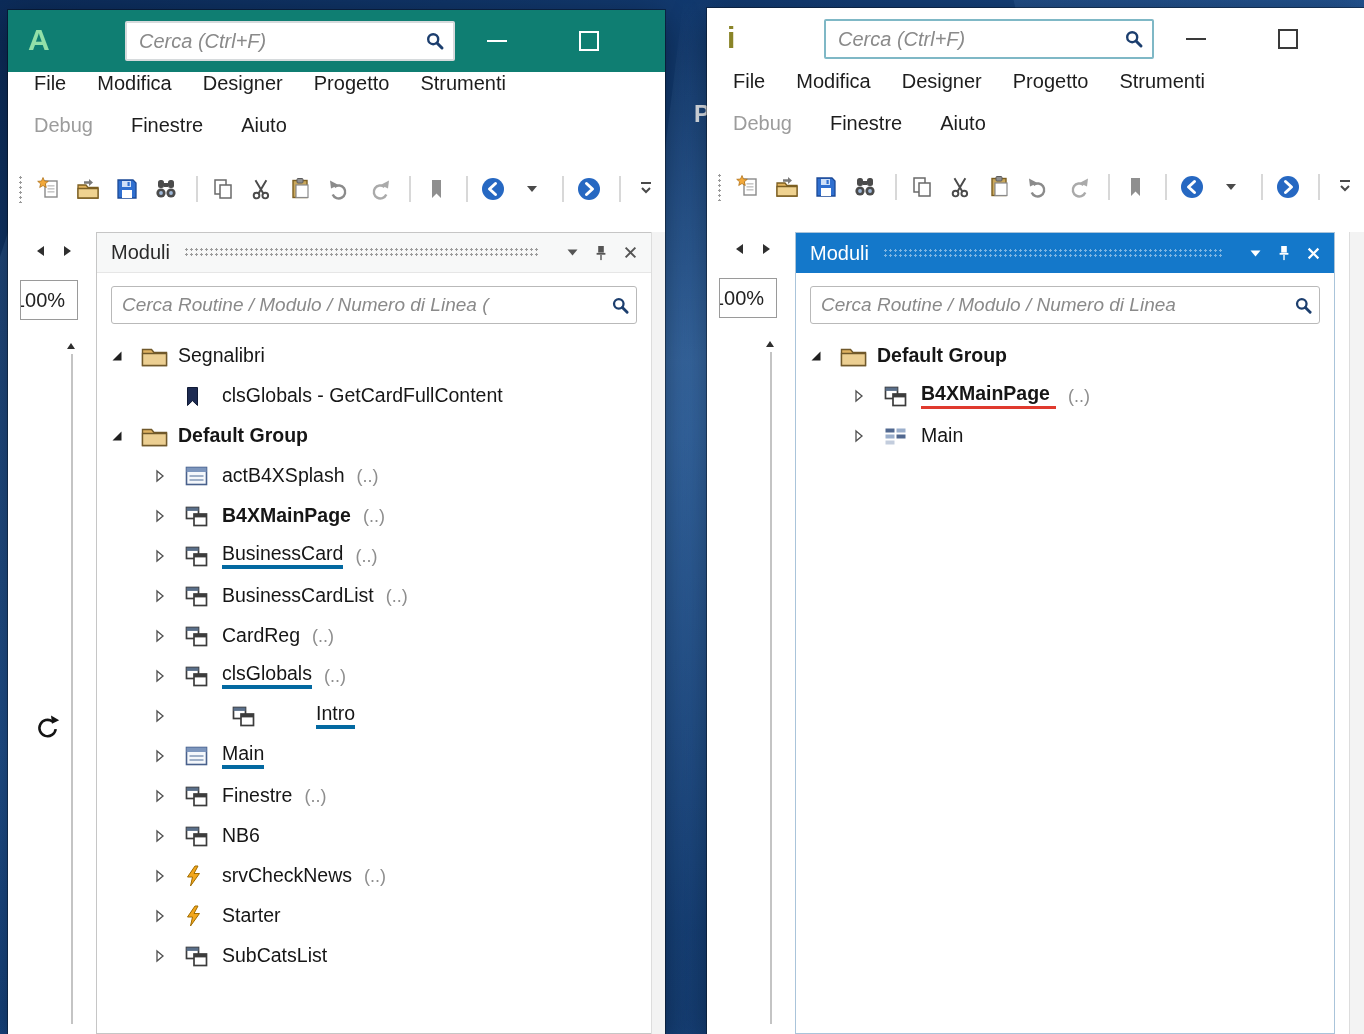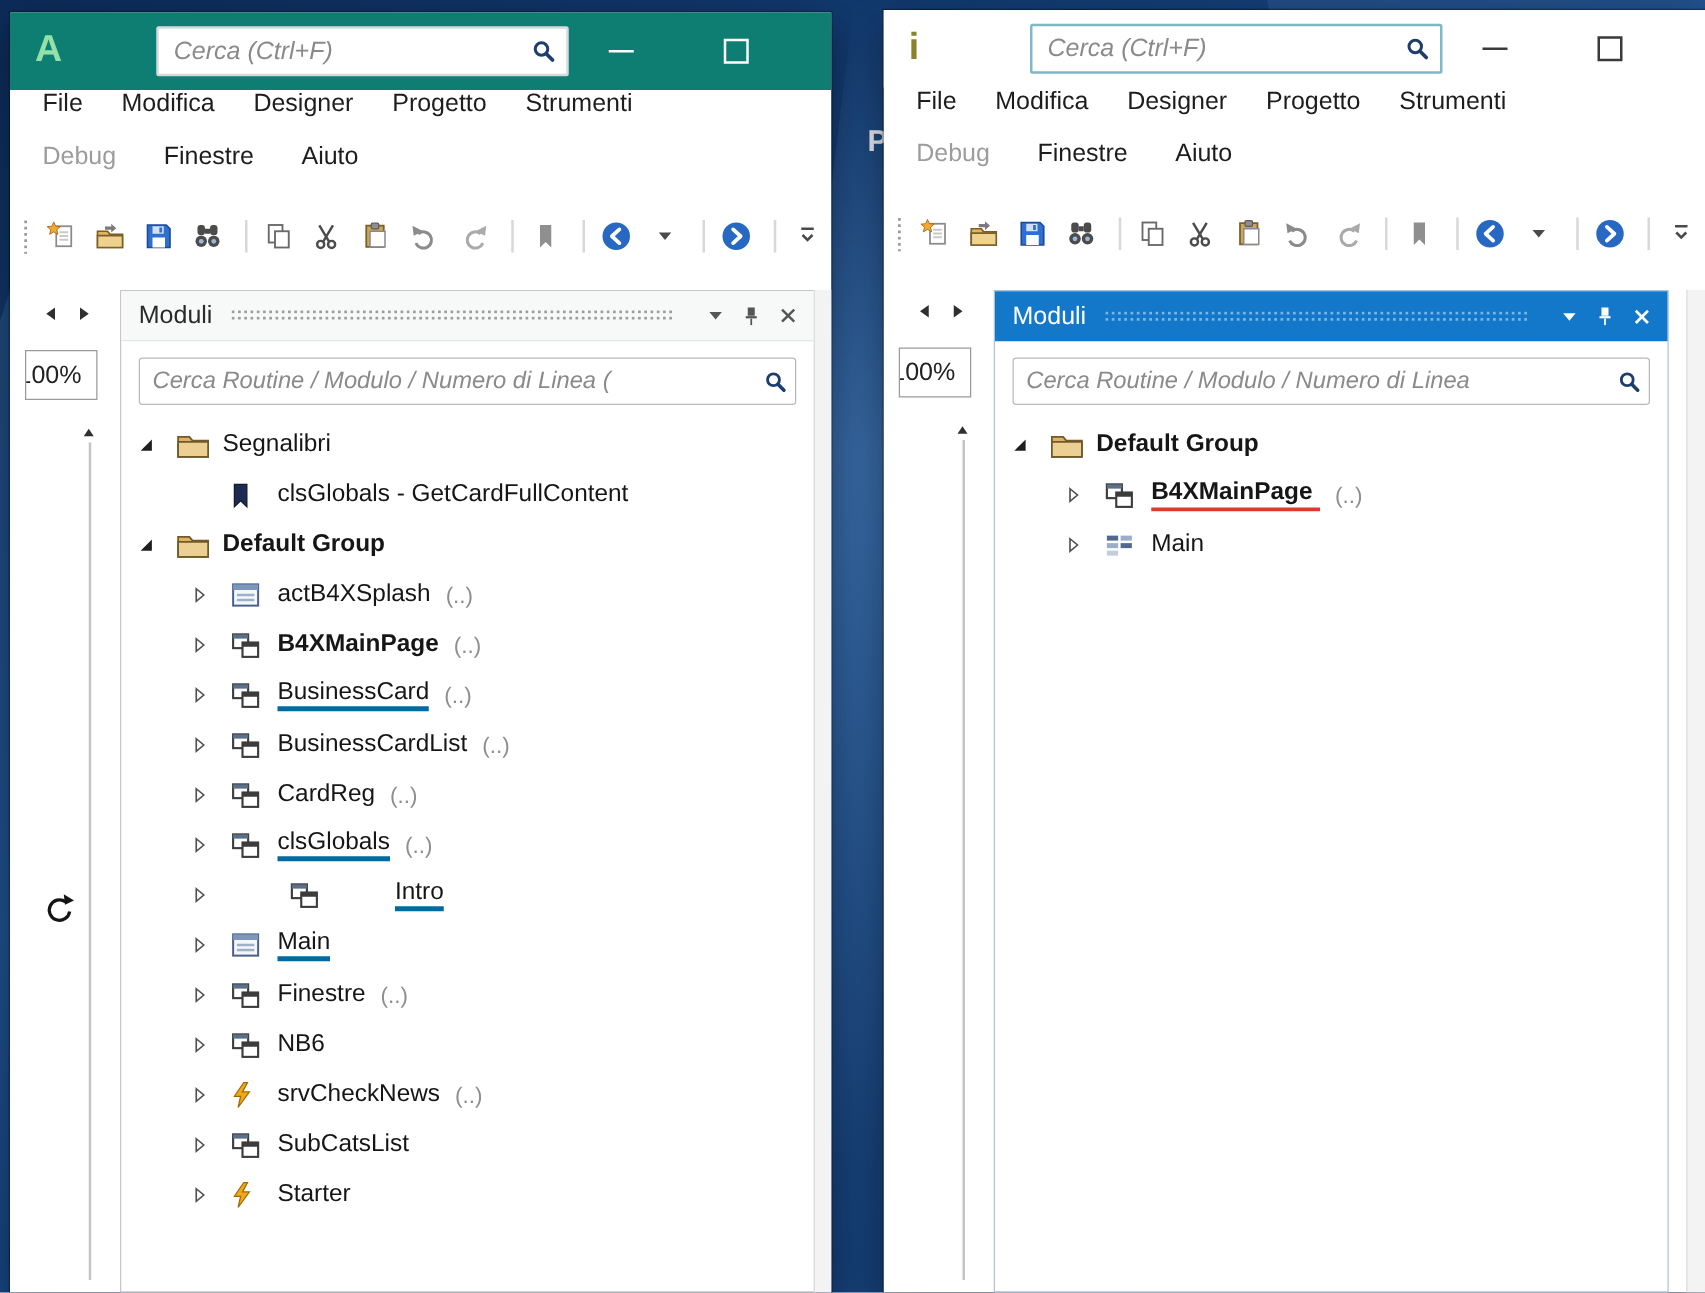--- a/index.html
+++ b/index.html
@@ -532,42 +532,42 @@
           </span>
           <span class="t-label" data-name="module-label">srvCheckNews</span>
           <span class="t-suffix" data-name="module-suffix">(..)</span>
         </div>
         <div class="tree-row" data-name="tree-item" style="padding-left: 58px;">
           <span class="twisty" data-name="expand-arrow-icon">
             <svg width="10" height="14" viewBox="0 0 10 14">
               <polygon points="2,2 8,7 2,12" fill="#fff" stroke="#4f4f4f" stroke-width="1.3"></polygon>
             </svg>
           </span>
-          <span class="t-icon" data-name="class-icon">
-            <svg width="23" height="21" viewBox="0 0 23 21">
-              <rect x="1.5" y="1.5" width="12" height="11" fill="#fff" stroke="#3c3c3c" stroke-width="1.7"></rect>
-              <rect x="1.5" y="1.5" width="12" height="3.4" fill="#5a6f8a"></rect>
-              <rect x="9" y="8" width="12.5" height="11.5" fill="#fff" stroke="#3c3c3c" stroke-width="1.7"></rect>
-              <rect x="9" y="8" width="12.5" height="3.4" fill="#3c3c3c"></rect>
-            </svg>
-          </span>
-          <span class="t-label" data-name="module-label">SubCatsList</span>
-        </div>
-        <div class="tree-row" data-name="tree-item" style="padding-left: 58px;">
-          <span class="twisty" data-name="expand-arrow-icon">
-            <svg width="10" height="14" viewBox="0 0 10 14">
-              <polygon points="2,2 8,7 2,12" fill="#fff" stroke="#4f4f4f" stroke-width="1.3"></polygon>
-            </svg>
-          </span>
           <span class="t-icon" data-name="service-icon">
             <svg width="17" height="22" viewBox="0 0 17 22">
               <polygon points="10,1 2.5,12 7.5,12 5.5,21 14.5,8.5 9,8.5 13,1" fill="#f3a71c" stroke="#a06c00" stroke-width="1"></polygon>
             </svg>
           </span>
           <span class="t-label" data-name="module-label">Starter</span>
+        </div>
+        <div class="tree-row" data-name="tree-item" style="padding-left: 58px;">
+          <span class="twisty" data-name="expand-arrow-icon">
+            <svg width="10" height="14" viewBox="0 0 10 14">
+              <polygon points="2,2 8,7 2,12" fill="#fff" stroke="#4f4f4f" stroke-width="1.3"></polygon>
+            </svg>
+          </span>
+          <span class="t-icon" data-name="class-icon">
+            <svg width="23" height="21" viewBox="0 0 23 21">
+              <rect x="1.5" y="1.5" width="12" height="11" fill="#fff" stroke="#3c3c3c" stroke-width="1.7"></rect>
+              <rect x="1.5" y="1.5" width="12" height="3.4" fill="#5a6f8a"></rect>
+              <rect x="9" y="8" width="12.5" height="11.5" fill="#fff" stroke="#3c3c3c" stroke-width="1.7"></rect>
+              <rect x="9" y="8" width="12.5" height="3.4" fill="#3c3c3c"></rect>
+            </svg>
+          </span>
+          <span class="t-label" data-name="module-label">SubCatsList</span>
         </div>
       </div>
   </div>
   <div class="vscroll" data-name="scrollbar"></div>
 </section>
 
 <section class="win win-right" data-name="b4i-ide-window">
   <header class="tbar" data-name="title-bar">
     <span class="logo" data-name="b4i-logo">i</span>
     <div class="tsearch" data-name="title-search-box">

